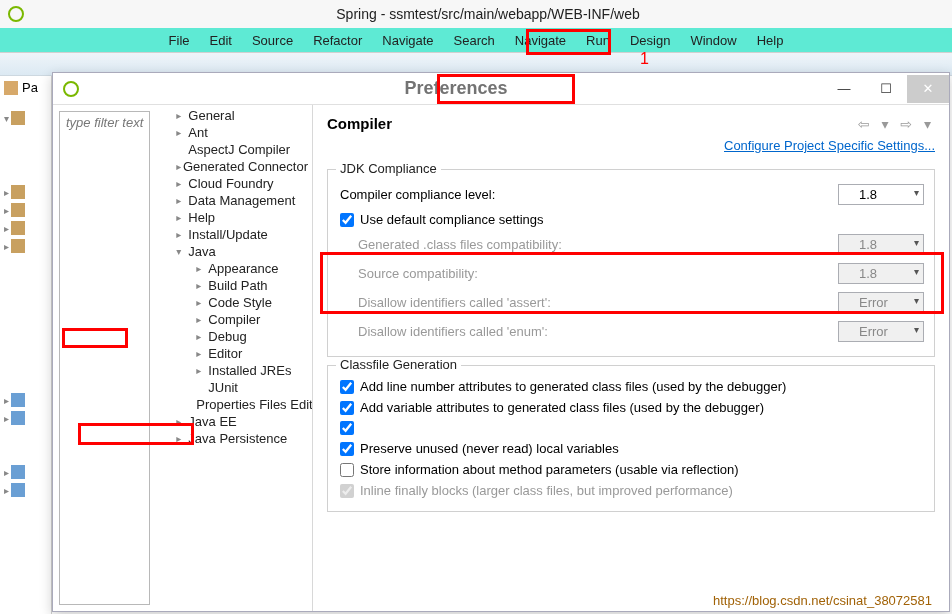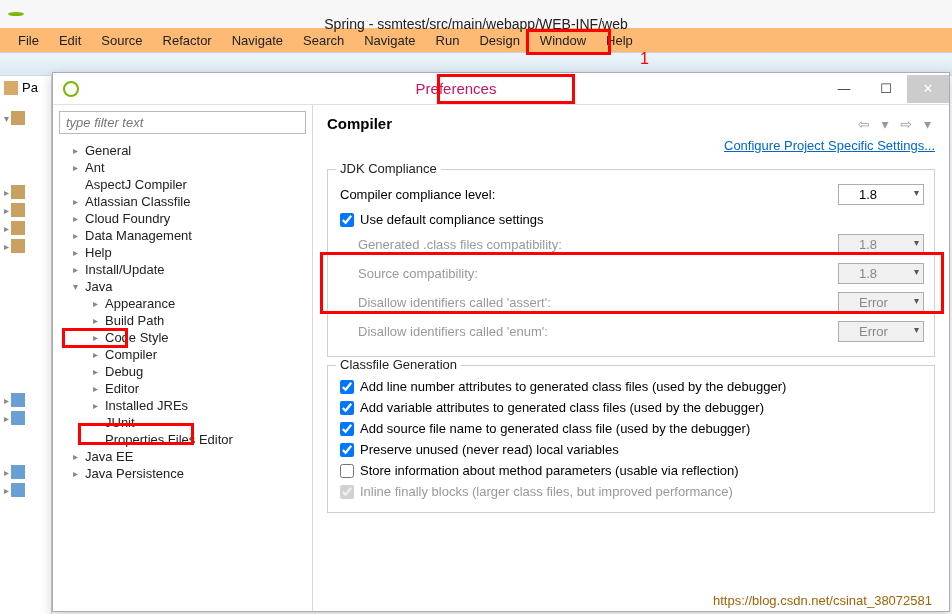--- a/index.html
+++ b/index.html
@@ -1,42 +1,42 @@
 <!DOCTYPE html>
 <html><head>
 <meta charset="utf-8">
 <style>
 * { box-sizing: border-box; margin: 0; padding: 0; font-family: "Segoe UI", Tahoma, sans-serif; font-size: 13px; }
 body { background: #fff; width: 952px; height: 614px; overflow: hidden; position: relative; }
 .main-window { position: absolute; top: 0; left: 0; width: 952px; }
-.main-titlebar { height: 28px; display: flex; padding: 12px 8px; background: #f7f7f7; flex-direction: column; }
+.main-titlebar { height: 28px; display: flex; align-items: center; padding: 5px 8px; background: #f7f7f7; }
 .main-titlebar .logo { width: 16px; height: 16px; border-radius: 50%; border: 2px solid #7ab800; margin-right: 8px; }
 .main-title { flex: 1; text-align: center; font-size: 14px; color: #222; }
-.menubar { height: 24px; display: flex; align-items: center; padding: 0 8px; gap: 0; background: #fdba74; }
+.menubar { height: 24px; display: flex; align-items: center; padding: 0 8px; gap: 0; background: #5eead4; justify-content: center; }
 .menubar span { padding: 2px 10px; color: #222; cursor: default; }
 .toolbar { height: 24px; background: linear-gradient(#eef4f9, #dce9f3); border-top: 1px solid #d0d0d0; border-bottom: 1px solid #cdd8e0; }
 .side-panel { position: absolute; top: 76px; left: 0; width: 52px; height: 538px; background: #fff; border-right: 1px solid #d0d0d0; }
 .side-panel .tab { padding: 4px; display: flex; align-items: center; gap: 4px; }
 .side-panel .pkg-icon { width: 14px; height: 14px; background: #d7a96a; display: inline-block; }
 .side-panel .tree-stub { padding: 8px 4px; }
 .tree-stub .tri { color: #888; font-size: 10px; }
 .tree-stub .row { margin: 4px 0; display: flex; align-items: center; gap: 2px; }
 .mini-icon { width: 14px; height: 14px; display: inline-block; background: #c8a060; }
 .mini-blue { background: #6a9fd4; }
 
 .prefs-window { position: absolute; top: 72px; left: 52px; width: 898px; height: 540px; background: #fff; border: 1px solid #aab; box-shadow: 0 4px 12px rgba(0,0,0,0.2); }
 .prefs-titlebar { height: 32px; display: flex; align-items: center; background: #fff; border-bottom: 1px solid #e0e0e0; }
 .prefs-titlebar .logo { width: 16px; height: 16px; border-radius: 50%; border: 2px solid #7ab800; margin: 0 10px; }
-.prefs-title { flex: 1; text-align: center; font-size: 15px; color: #be185d; }
+.prefs-title { flex: 1; text-align: center; font-size: 18px; color: #737373; font-weight: bold; }
 .winbtns { display: flex; }
 .winbtns div { width: 42px; height: 28px; display: flex; align-items: center; justify-content: center; color: #333; }
 .winbtns .close { background: #ccc; color: #fff; }
 
 .prefs-body { display: flex; height: calc(100% - 32px); }
-.prefs-left { width: 260px; border-right: 1px solid #d8d8d8; display: flex; flex-direction: column; }
+.prefs-left { width: 260px; border-right: 1px solid #d8d8d8; display: flex; }
 .filter { margin: 6px; border: 1px solid #b8b8b8; padding: 3px 6px; color: #777; font-style: italic; }
 .tree { flex: 1; overflow: auto; padding: 2px 4px; }
 .tree .node { white-space: nowrap; padding: 1px 0 1px 16px; color: #222; cursor: default; display: flex; align-items: center; }
 .tree .node .arrow { display: inline-block; width: 12px; color: #888; font-size: 10px; }
 .tree .node.lvl1 { padding-left: 16px; }
 .tree .node.lvl2 { padding-left: 36px; }
 .tree .node span.label { }
 
 .prefs-right { flex: 1; padding: 10px 14px; position: relative; display: flex; flex-direction: column; }
 .right-header { display: flex; align-items: center; justify-content: space-between; margin-bottom: 6px; }
@@ -156,21 +156,21 @@
         <div class="node lvl1">
             <span class="arrow">▸</span>
             <span class="label">Ant</span>
           </div>
         <div class="node lvl1">
             <span class="arrow"></span>
             <span class="label">AspectJ Compiler</span>
           </div>
         <div class="node lvl1">
             <span class="arrow">▸</span>
-            <span class="label">Atlassian Classfile</span>
+            <span class="label">Generated Connector</span>
           </div>
         <div class="node lvl1">
             <span class="arrow">▸</span>
             <span class="label">Cloud Foundry</span>
           </div>
         <div class="node lvl1">
             <span class="arrow">▸</span>
             <span class="label">Data Management</span>
           </div>
         <div class="node lvl1">
@@ -271,21 +271,20 @@
         <div class="chk">
             <input type="checkbox" checked="" style="">
             <span>Add line number attributes to generated class files (used by the debugger)</span>
           </div>
         <div class="chk">
             <input type="checkbox" checked="" style="">
             <span>Add variable attributes to generated class files (used by the debugger)</span>
           </div>
         <div class="chk">
             <input type="checkbox" checked="" style="">
-            <span>Add source file name to generated class file (used by the debugger)</span>
           </div>
         <div class="chk">
             <input type="checkbox" checked="" style="">
             <span>Preserve unused (never read) local variables</span>
           </div>
         <div class="chk">
             <input type="checkbox" style="">
             <span>Store information about method parameters (usable via reflection)</span>
           </div>
         <div class="chk disabled">

